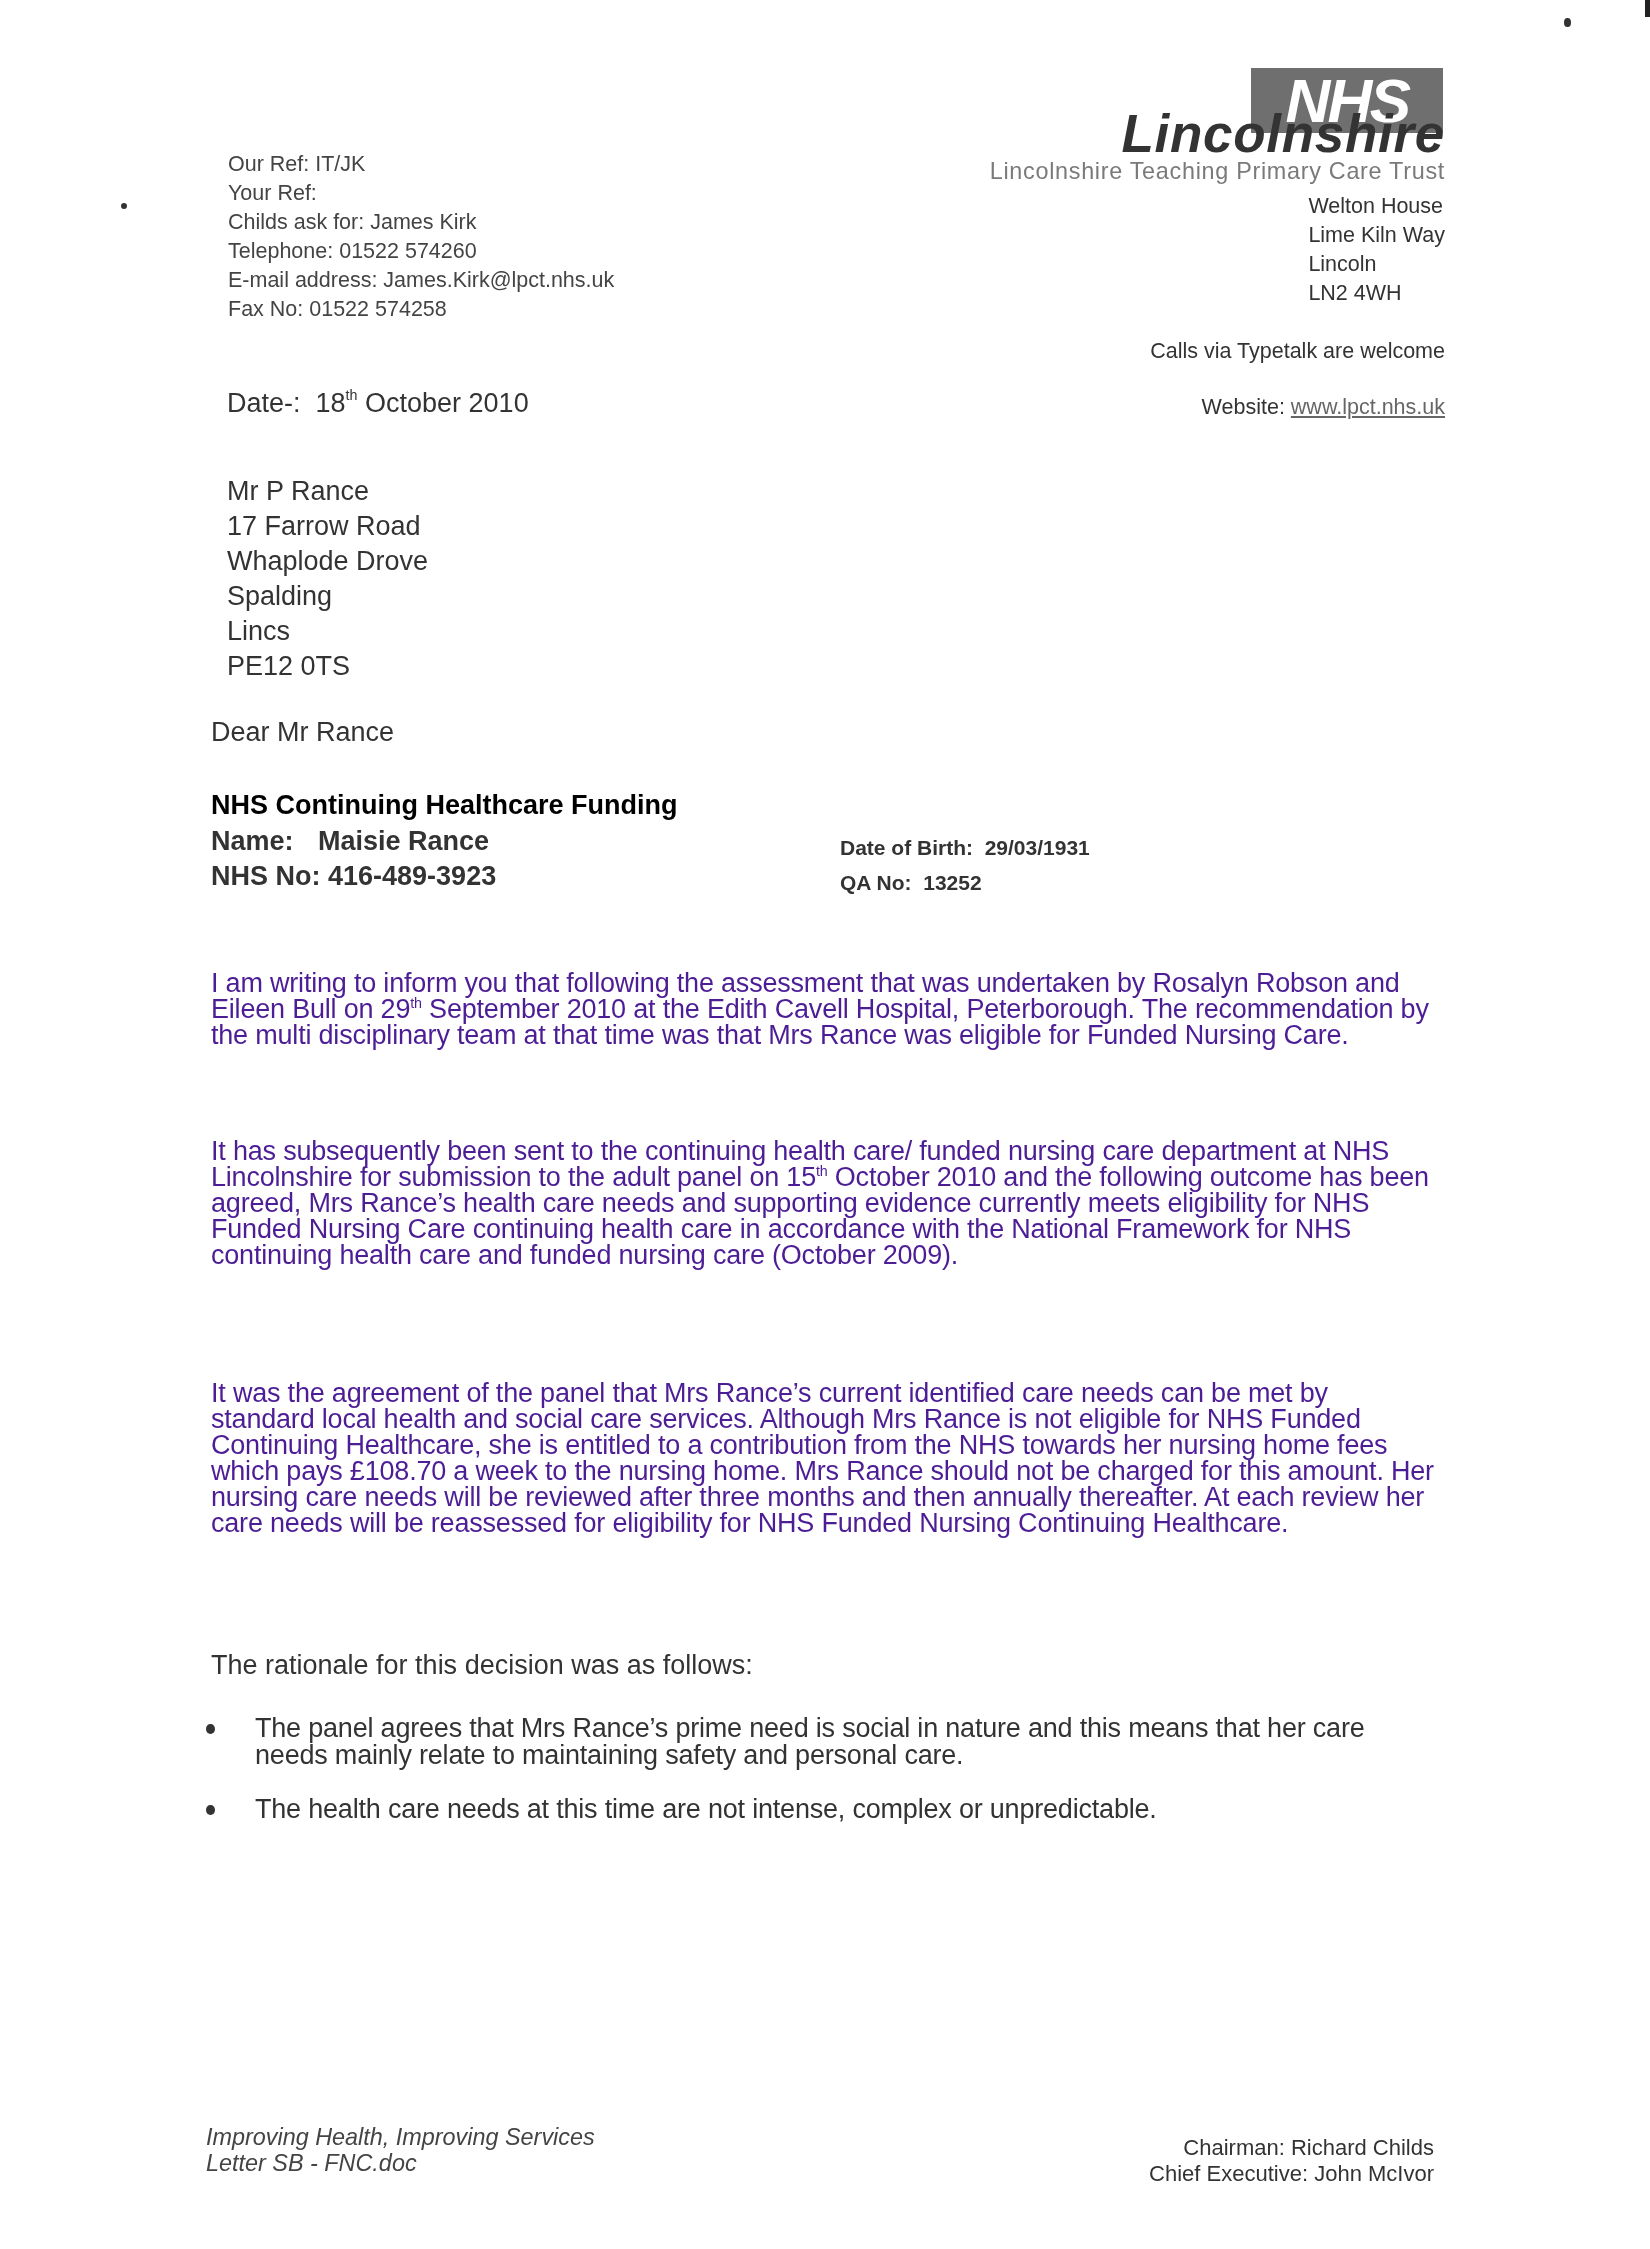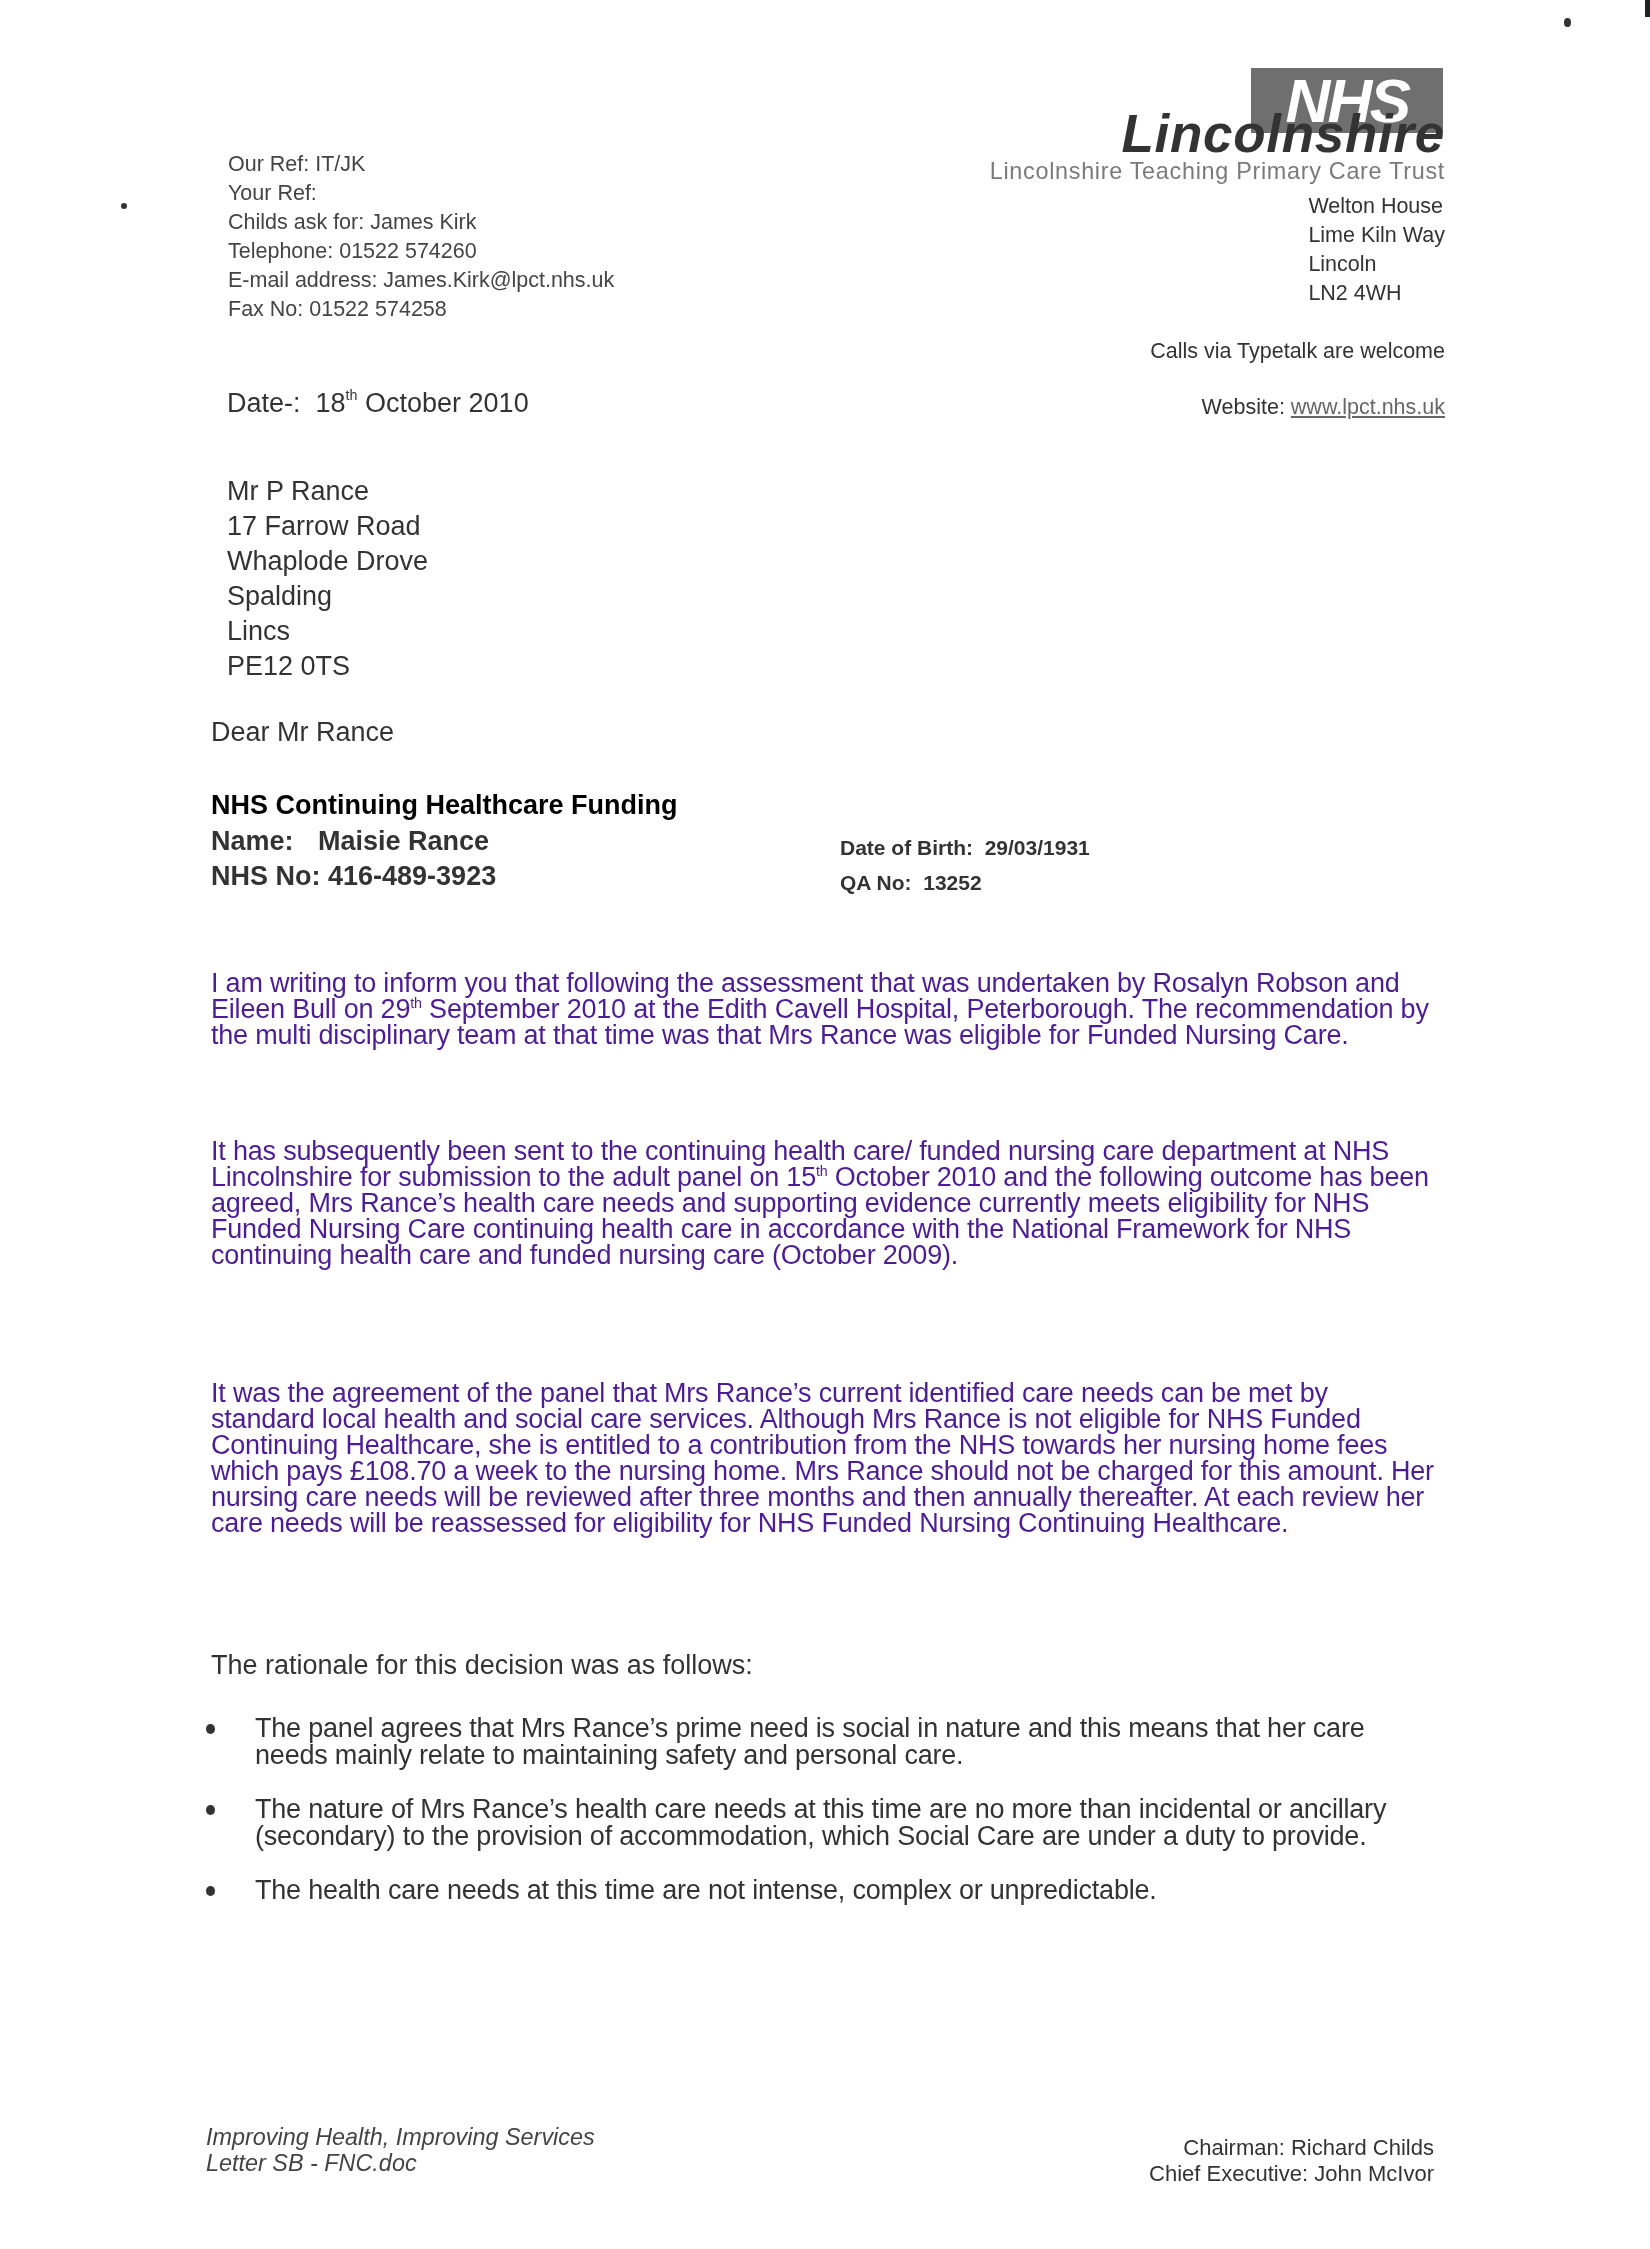--- a/index.html
+++ b/index.html
@@ -143,24 +143,20 @@
 
 <div class="abs rationale-intro">The rationale for this decision was as follows:</div>
 
 <div class="abs bullets">
   <div class="bullet">
     <span class="dot"></span>
     <span>The panel agrees that Mrs Rance’s prime need is social in nature and this means that her care needs mainly relate to maintaining safety and personal care.</span>
   </div>
   <div class="bullet">
     <span class="dot"></span>
-    <span>The nature of Mrs Rance’s health care needs at this time are no more than incidental or ancillary (secondary) to the provision of accommodation, which Social Care are under a duty to provide.</span>
-  </div>
-  <div class="bullet">
-    <span class="dot"></span>
     <span>The health care needs at this time are not intense, complex or unpredictable.</span>
   </div>
 </div>
 
 <div class="abs footer-left">
   <div>Improving Health, Improving Services</div>
   <div>Letter SB - FNC.doc</div>
 </div>
 <div class="abs footer-right">
   <div>Chairman: Richard Childs</div>

